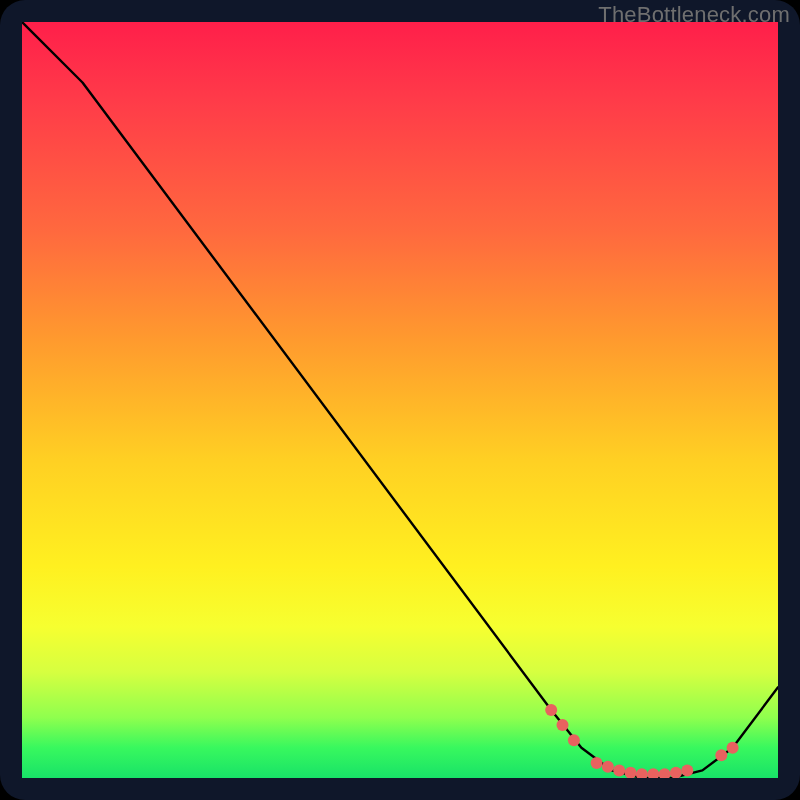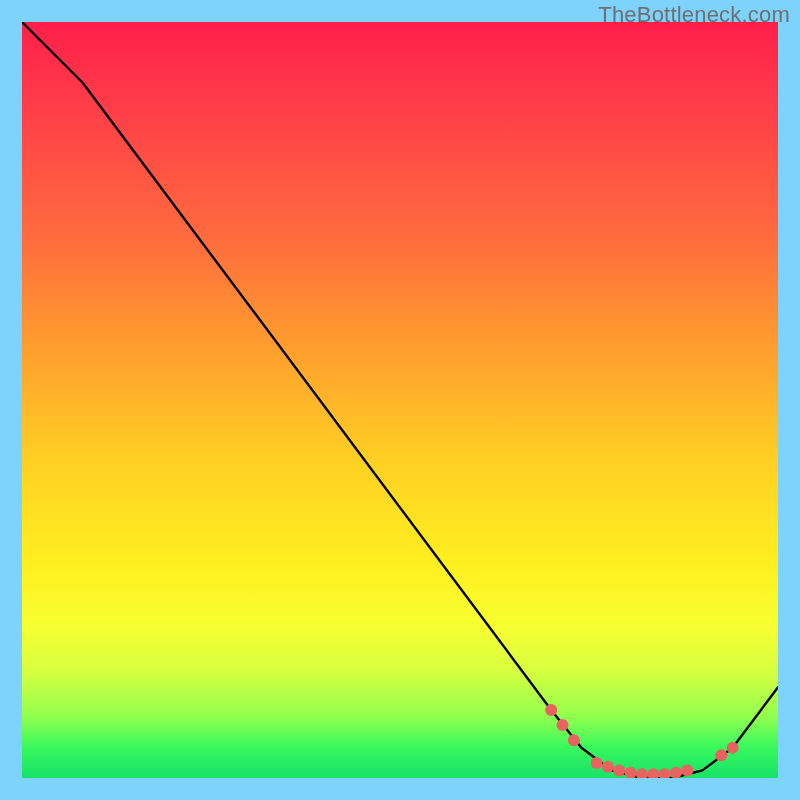--- a/index.html
+++ b/index.html
@@ -8,21 +8,22 @@
     width: 800px;
     height: 800px;
     background: #000;
     overflow: hidden;
     font-family: Arial, Helvetica, sans-serif;
   }
   .stage {
     position: relative;
     width: 800px;
     height: 800px;
-    background: #7dd3fc;
+    background: #0f172a;
+    border-radius: 25px;
   }
   .plot {
     position: absolute;
     left: 22px;
     top: 22px;
     width: 756px;
     height: 756px;
     
     background: linear-gradient(
       to bottom,

